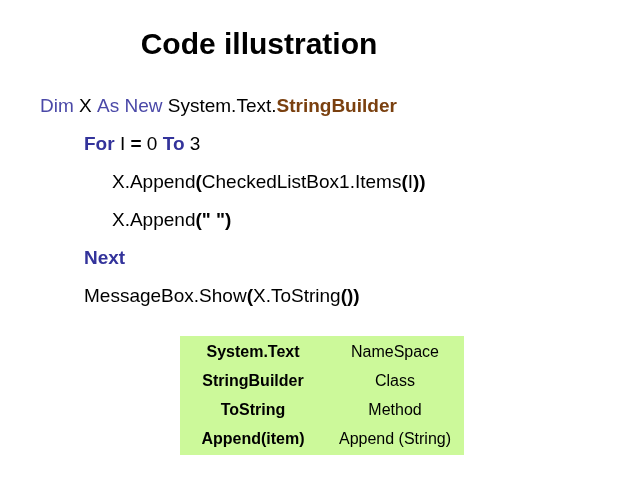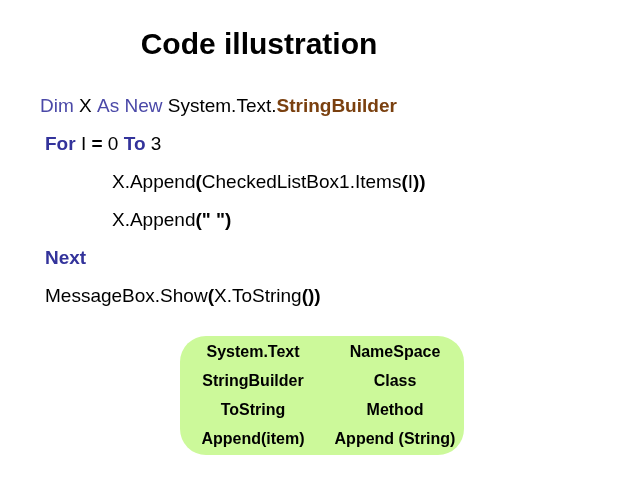--- a/index.html
+++ b/index.html
@@ -41,21 +41,21 @@
   .code-line {
     font-size: 19px;
     color: #000000;
     line-height: 1;
     white-space: pre;
     height: 38px;
     display: flex;
     align-items: center;
   }
   .indent-0 { padding-left: 40px; }
-  .indent-1 { padding-left: 45px; }
+  .indent-1 { padding-left: 84px; }
   .indent-2 { padding-left: 112px; }
 
   .tok { white-space: pre; }
   .kw-dim   { color: #4b49a8; }
   .kw-flow  { color: #33339b; font-weight: bold; }
   .type-bld { color: #7a400f; font-weight: bold; }
   .plain    { color: #000000; }
   .punct    { color: #000000; font-weight: bold; }
 
   
@@ -82,42 +82,42 @@
     text-align: center;
     font-size: 16px;
     font-weight: bold;
     color: #000000;
     white-space: pre;
   }
   .legend-cell-kind {
     width: 138px;
     text-align: center;
     font-size: 16px;
-    font-weight: bold;
+    font-weight: normal;
     color: #000000;
     white-space: pre;
   }
 </style>
 </head>
 <body>
 
 <div id="slide" style="background: rgb(255, 255, 255);">
 
   <div id="slide-title">Code illustration</div>
 
   <div id="code-block">
       <div class="code-line indent-0"><span class="tok kw-dim">Dim </span><span class="tok plain">X </span><span class="tok kw-dim">As New </span><span class="tok plain">System.Text.</span><span class="tok type-bld">StringBuilder</span></div>
       <div class="code-line indent-1"><span class="tok kw-flow">For </span><span class="tok plain">I </span><span class="tok punct">=</span><span class="tok plain"> 0 </span><span class="tok kw-flow">To </span><span class="tok plain">3</span></div>
       <div class="code-line indent-2"><span class="tok plain">X.Append</span><span class="tok punct">(</span><span class="tok plain">CheckedListBox1.Items</span><span class="tok punct">(</span><span class="tok plain">I</span><span class="tok punct">))</span></div>
       <div class="code-line indent-2"><span class="tok plain">X.Append</span><span class="tok punct">(" ")</span></div>
       <div class="code-line indent-1"><span class="tok kw-flow">Next</span></div>
       <div class="code-line indent-1"><span class="tok plain">MessageBox.Show</span><span class="tok punct">(</span><span class="tok plain">X.ToString</span><span class="tok punct">())</span></div>
     </div>
 
-  <div id="legend-table" style="background: rgb(204, 249, 154); border-radius: 26px;">
+  <div id="legend-table" style="background: rgb(204, 249, 154);">
       <div class="legend-row">
         <div class="legend-cell-term">System.Text</div>
         <div class="legend-cell-kind">NameSpace</div>
       </div>
       <div class="legend-row">
         <div class="legend-cell-term">StringBuilder</div>
         <div class="legend-cell-kind">Class</div>
       </div>
       <div class="legend-row">
         <div class="legend-cell-term">ToString</div>

